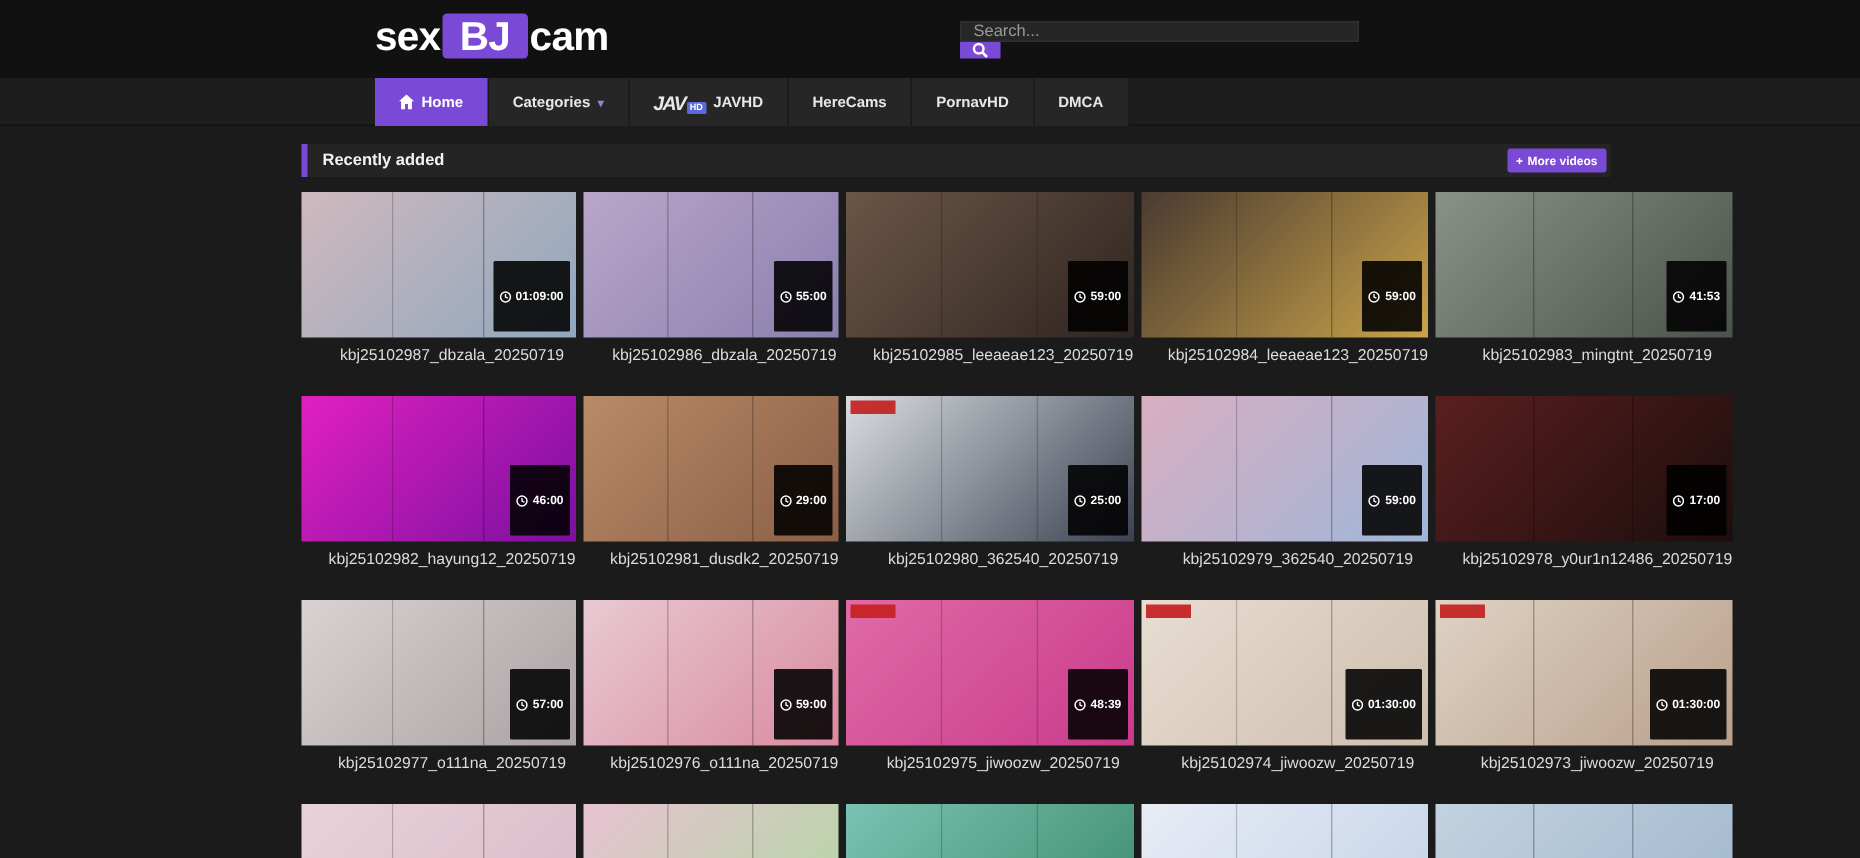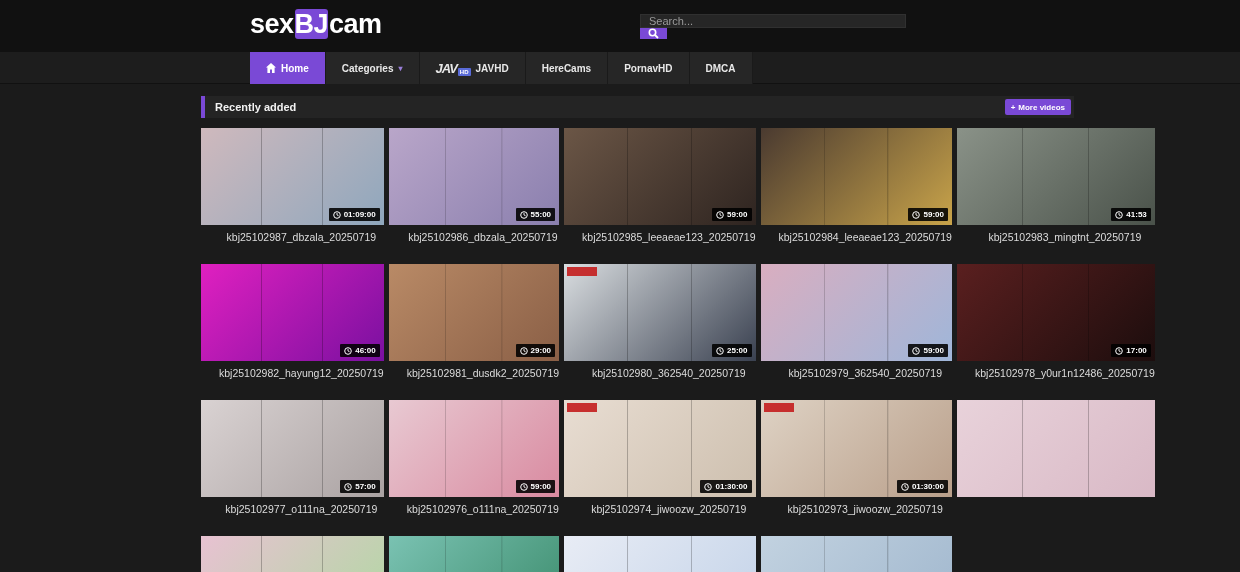--- a/index.html
+++ b/index.html
@@ -6,21 +6,21 @@
   html,body { width:1240px; height:572px; overflow:hidden; }
   body {
     background:#1b1b1b;
     font-family:"Liberation Sans", sans-serif;
     color:#fff;
   }
   
   .site-header { height:52px; background:#111111; position:relative; }
   .header-inner { margin-left:201px; width:873px; height:52px; position:relative; }
   .logo { position:absolute; left:49px; top:9px; font-size:27px; font-weight:bold; color:#fff; letter-spacing:-0.5px; cursor:pointer; }
-  .logo .bj { background:#7a49d6; border-radius:3px; padding:0 0; margin:0 1px; }
+  .logo .bj { background:#7a49d6; border-radius:3px; padding:0 12px; margin:0 1px; }
   .search-wrap { position:absolute; left:439px; top:14px; display:flex; height:23px;flex-direction:column; }
   .search-input {
     width:266px; height:23px; background:#262626; border:1px solid #303030;
     color:#cfcfcf; font-size:11px; padding:0 8px; outline:none;
     font-family:"Liberation Sans", sans-serif;
   }
   .search-input::placeholder { color:#9a9a9a; }
   .search-btn { width:27px; height:23px; background:#7a49d6; border:none; cursor:pointer; display:flex; align-items:center; justify-content:center; }
   
   .nav-bar { height:32px; background:#1d1d1d; border-bottom:1px solid #111; }
@@ -59,21 +59,21 @@
     background:#333;
   }
   .thumb::after { 
     content:""; position:absolute; inset:0;
     background:
       linear-gradient(90deg, transparent 0 32.8%, rgba(0,0,0,.28) 33%, transparent 33.6% 66.1%, rgba(0,0,0,.28) 66.3%, transparent 66.9%);
   }
   .duration {
     position:absolute; right:4px; bottom:4px; z-index:2;
     background:rgba(0,0,0,.88); color:#fff; font-size:8px; font-weight:bold;
-    padding:2px 4px; display:flex; align-items:center; gap:3px; border-radius:1px;
+    padding:19px 4px; display:flex; align-items:center; gap:3px; border-radius:1px;
   }
   .red-mark { position:absolute; left:3px; top:3px; z-index:2; width:30px; height:9px; background:#c42121; opacity:.92; }
   .v-title {
     margin-top:6px; font-size:10.5px; color:#dcdcdc; text-align:center;
     white-space:nowrap; overflow:hidden; text-overflow:ellipsis;margin-left:18px;
   }
   .icon-svg { display:block; }
 </style>
 </head>
 <body>
@@ -324,20 +324,35 @@
             <circle cx="4" cy="4" r="3.3" fill="none" stroke="#fff" stroke-width="1"></circle>
             <path d="M4 2 L4 4 L5.6 4.8" fill="none" stroke="#fff" stroke-width="0.9"></path>
           </svg>
         </span>
         <span class="duration-text">59:00</span>
       </span>
     </div>
     <div class="v-title">kbj25102976_o111na_20250719</div>
   </div>
 
+  <div class="card">
+    <div class="thumb" style="background: linear-gradient(135deg, rgb(224, 106, 168), rgb(201, 58, 138));">
+      <span class="red-mark"></span>
+      <span class="duration">
+        <span>
+          <svg class="icon-svg" width="8" height="8" viewBox="0 0 8 8">
+            <circle cx="4" cy="4" r="3.3" fill="none" stroke="#fff" stroke-width="1"></circle>
+            <path d="M4 2 L4 4 L5.6 4.8" fill="none" stroke="#fff" stroke-width="0.9"></path>
+          </svg>
+        </span>
+        <span class="duration-text">48:39</span>
+      </span>
+    </div>
+    <div class="v-title">kbj25102975_jiwoozw_20250719</div>
+  </div>
 
   <div class="card">
     <div class="thumb" style="background: linear-gradient(135deg, rgb(232, 221, 210), rgb(205, 191, 174));">
       <span class="red-mark"></span>
       <span class="duration">
         <span>
           <svg class="icon-svg" width="8" height="8" viewBox="0 0 8 8">
             <circle cx="4" cy="4" r="3.3" fill="none" stroke="#fff" stroke-width="1"></circle>
             <path d="M4 2 L4 4 L5.6 4.8" fill="none" stroke="#fff" stroke-width="0.9"></path>
           </svg>

